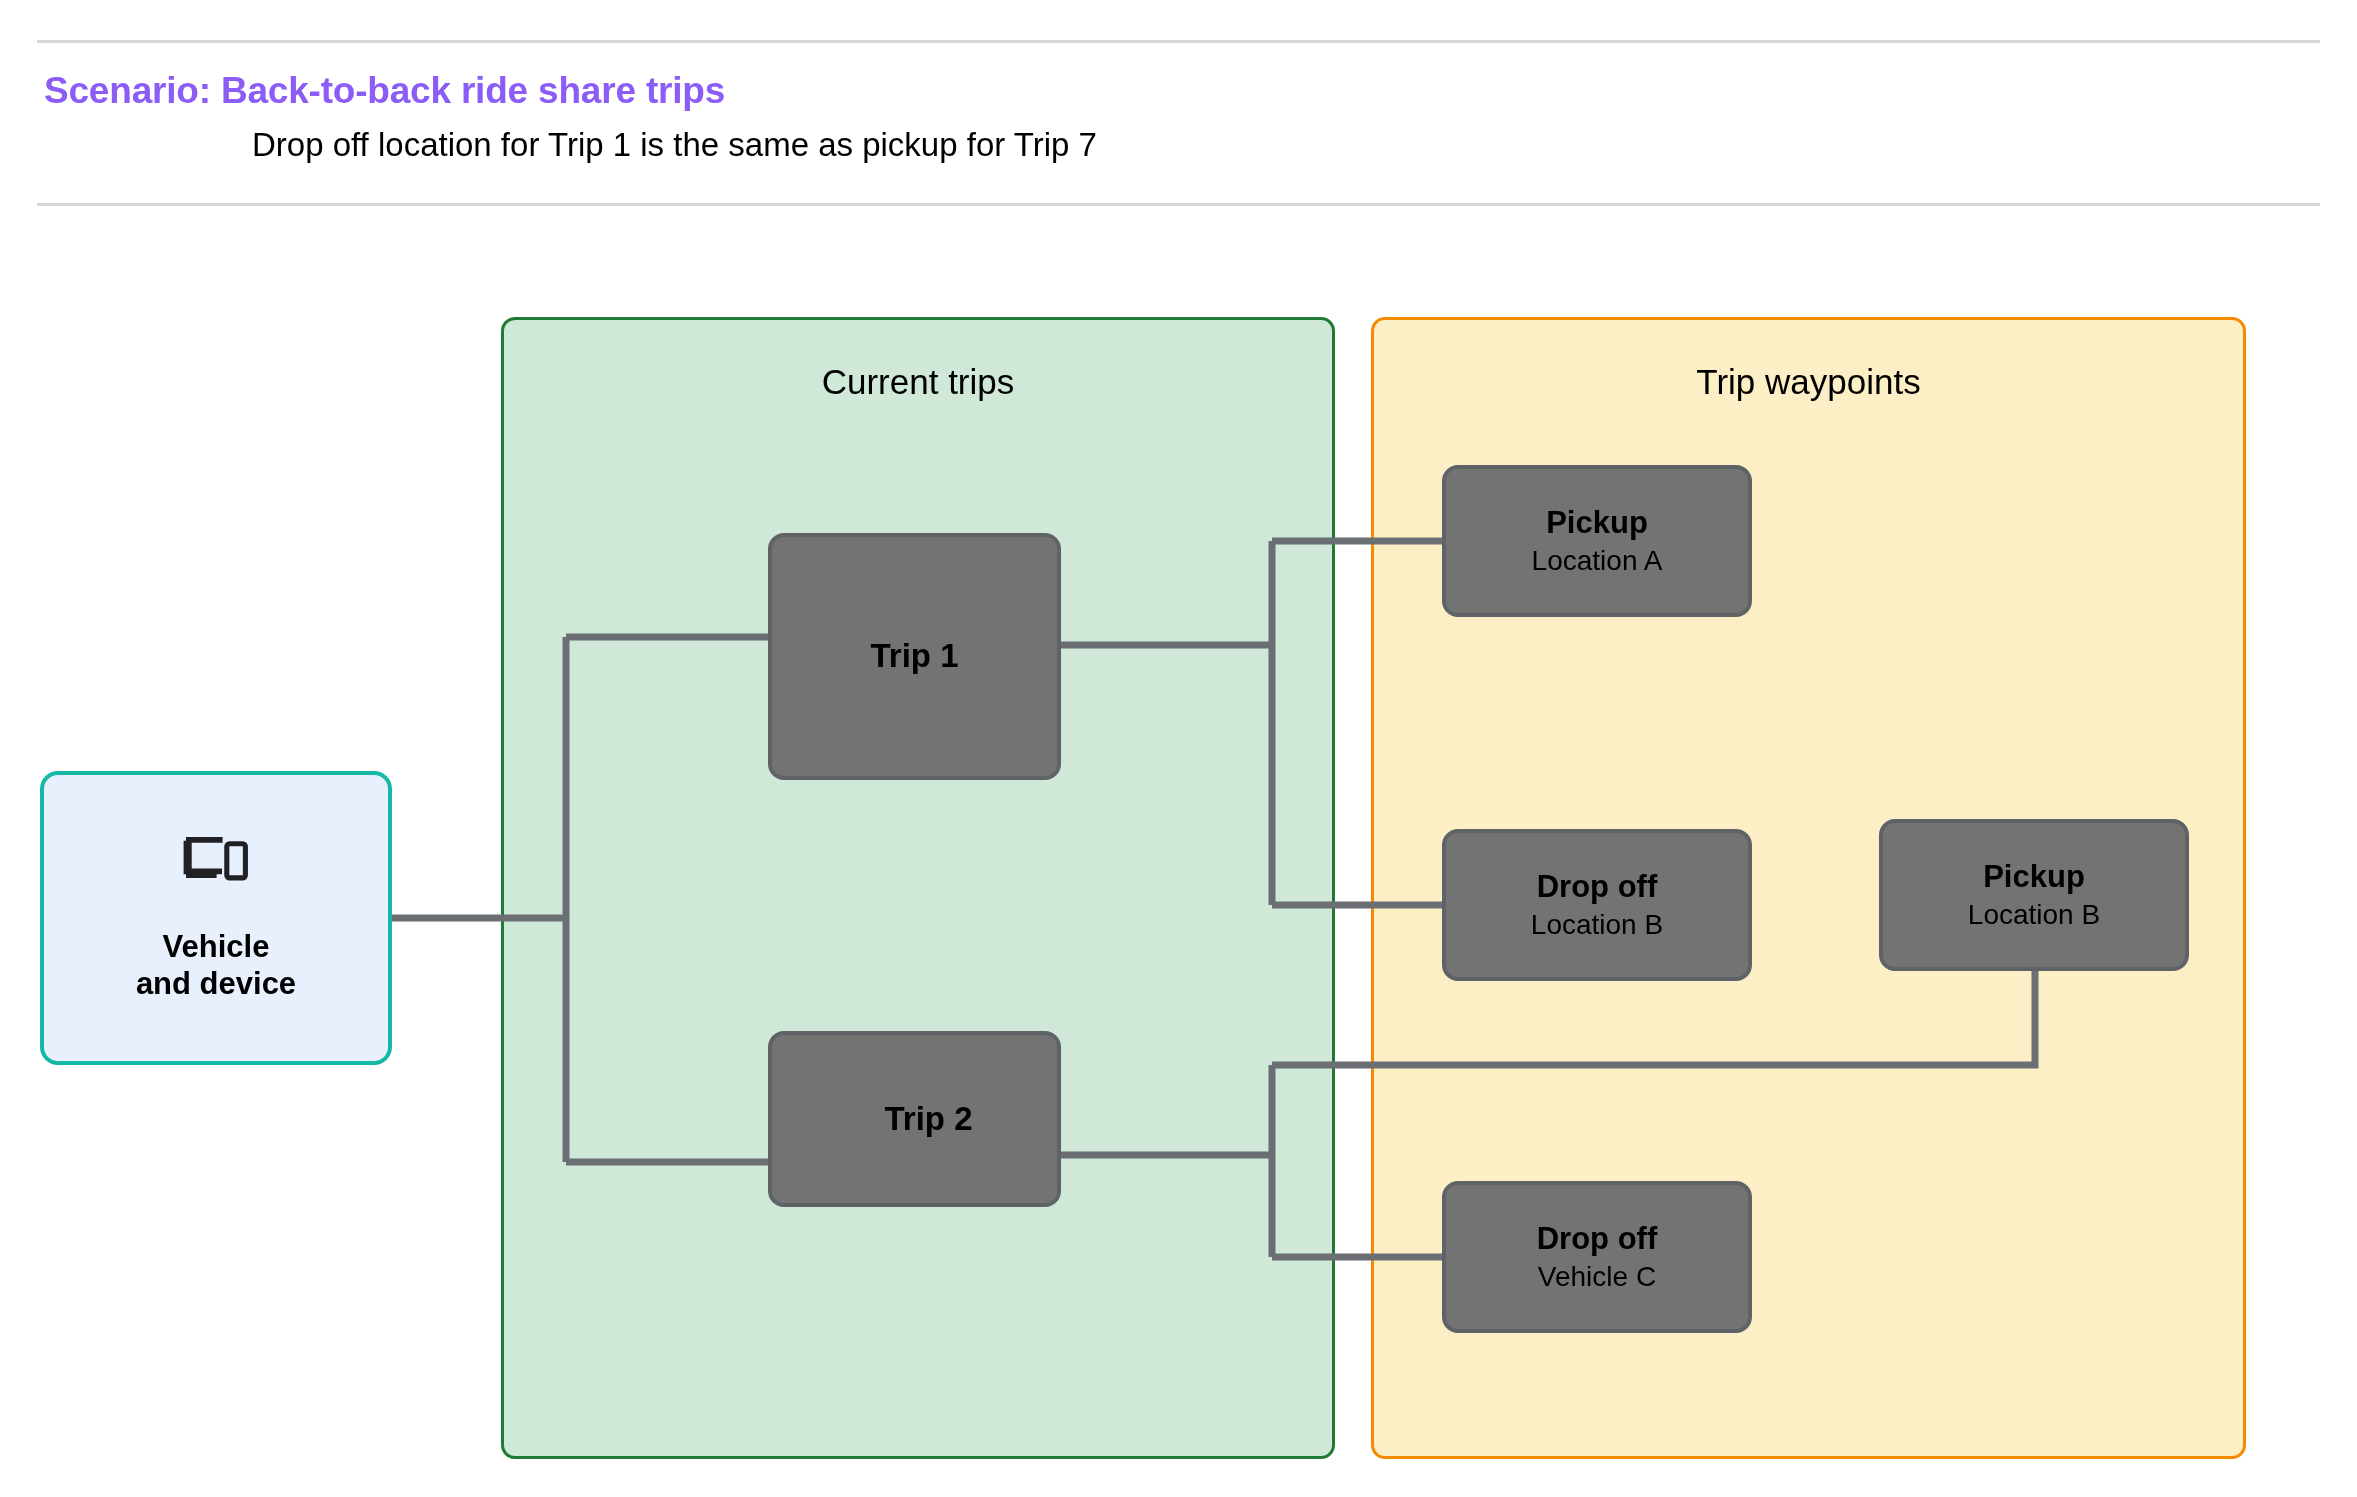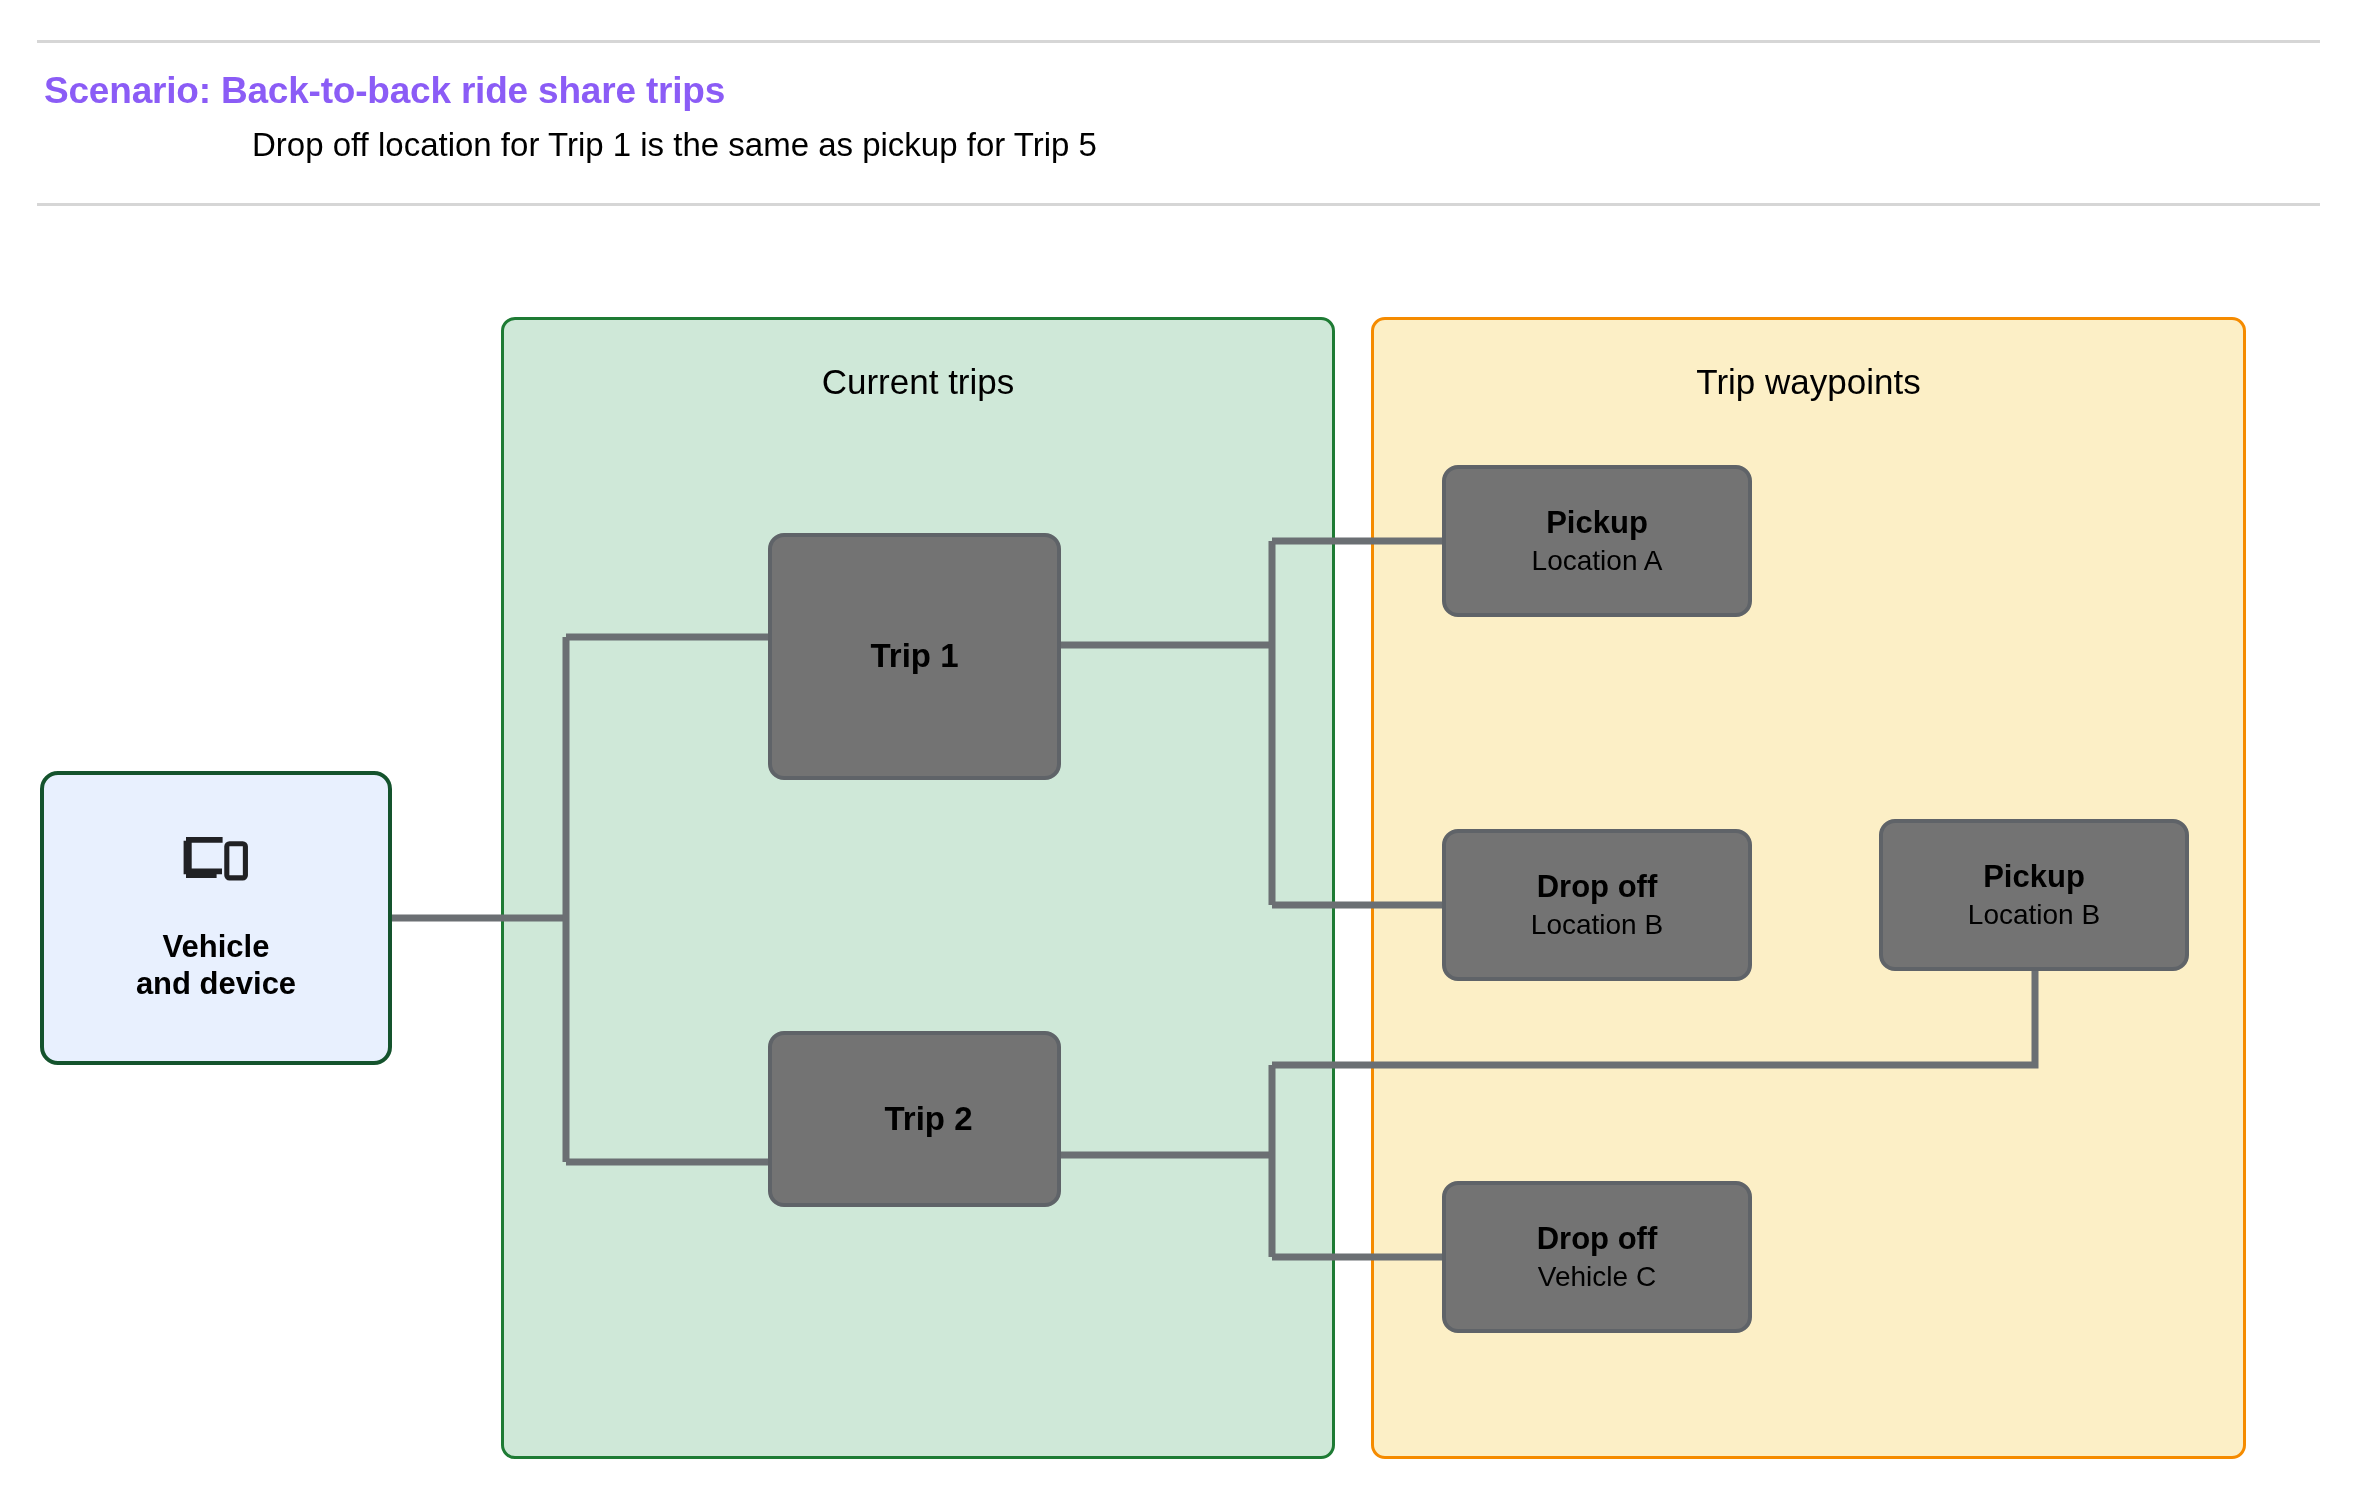--- a/index.html
+++ b/index.html
@@ -107,21 +107,21 @@
     font-size: 28px;
     font-weight: normal;
     line-height: 1.18;
     margin-top: 2px;
   }
 
   #node-vehicle {
     left: 40px; top: 771px;
     width: 352px; height: 294px;
     background: #e8f0fe;
-    border: 4px solid #14532d;
+    border: 4px solid #14b8a6;
     border-radius: 18px;
   }
   #vehicle-icon {
     display: block;
     margin-bottom: 44px;
   }
   #node-vehicle .node-title {
     font-size: 31px;
     font-weight: bold;
     text-align: center;
@@ -138,21 +138,21 @@
   #node-pickup-b   { left: 1879px; top: 819px;  width: 310px; height: 152px; }
   #node-dropoff-c  { left: 1442px; top: 1181px; width: 310px; height: 152px; }
 </style>
 </head>
 <body>
 
 <div id="page">
 
   <div class="divider" id="divider-top"></div>
   <div id="scenario-title">Scenario: Back-to-back ride share trips</div>
-  <div id="scenario-subtitle">Drop off  location for Trip 1 is the same as pickup for Trip 5</div>
+  <div id="scenario-subtitle">Drop off  location for Trip 1 is the same as pickup for Trip 7</div>
   <div class="divider" id="divider-bottom"></div>
 
   <div class="group" id="group-current-trips">
     <div class="group-title">Current trips</div>
   </div>
 
   <div class="group" id="group-trip-waypoints">
     <div class="group-title">Trip waypoints</div>
   </div>
 

